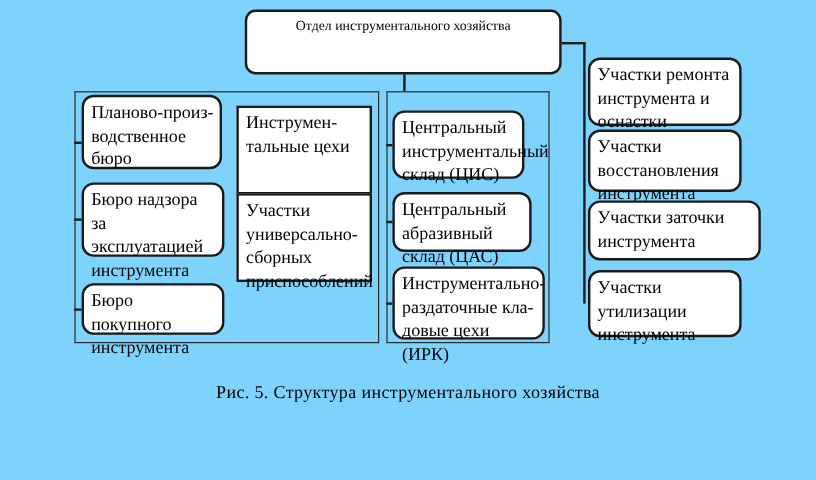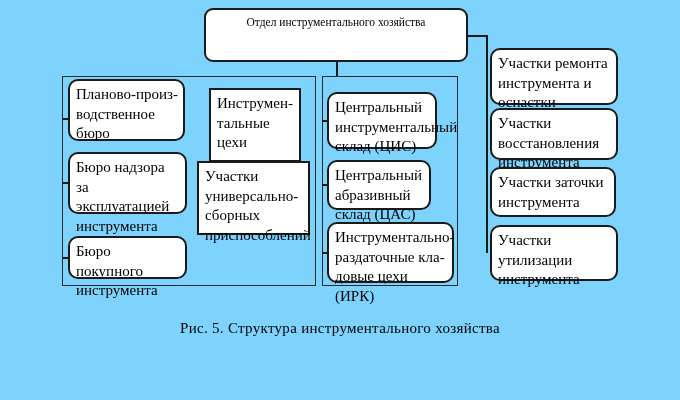--- a/index.html
+++ b/index.html
@@ -73,48 +73,48 @@
     <span>Бюро надзора за эксплуатацией инструмента</span>
   </div>
   <div class="box rounded" style="left:68px; top:236px; width:119px; height:43px;">
     <span>Бюро покупного инструмента</span>
   </div>
 
   <div class="hline" style="left:62px; top:118px; width:6px; height:2px;"></div>
   <div class="hline" style="left:62px; top:182px; width:6px; height:2px;"></div>
   <div class="hline" style="left:62px; top:257px; width:6px; height:2px;"></div>
 
-  <div class="box" style="left:209px; top:88px; width:92px; height:74px;">
+  <div class="box" style="left:197px; top:88px; width:113px; height:74px;">
     <span>Инструмен- тальные цехи</span>
   </div>
   <div class="box" style="left:197px; top:161px; width:113px; height:74px;">
     <span>Участки универсально- сборных приспособлений</span>
   </div>
 
   <div class="box rounded" style="left:327px; top:92px; width:110px; height:57px;">
     <span>Центральный инструментальный склад (ЦИС)</span>
   </div>
-  <div class="box rounded" style="left:327px; top:160px; width:104px; height:50px;">
+  <div class="box rounded" style="left:327px; top:160px; width:116px; height:50px;">
     <span>Центральный абразивный склад (ЦАС)</span>
   </div>
   <div class="box rounded" style="left:327px; top:222px; width:127px; height:61px;">
     <span>Инструментально- раздаточные кла- довые цехи (ИРК)</span>
   </div>
 
   <div class="hline" style="left:322px; top:120px; width:5px; height:2px;"></div>
   <div class="hline" style="left:322px; top:184px; width:5px; height:2px;"></div>
   <div class="hline" style="left:322px; top:252px; width:5px; height:2px;"></div>
 
   <div class="box rounded" style="left:490px; top:48px; width:128px; height:57px;">
     <span>Участки ремонта инструмента и оснастки</span>
   </div>
   <div class="box rounded" style="left:490px; top:108px; width:128px; height:52px;">
     <span>Участки восстановления инструмента</span>
   </div>
-  <div class="box rounded" style="left:490px; top:167px; width:126px; height:50px;">
+  <div class="box rounded" style="left:490px; top:167px; width:144px; height:50px;">
     <span>Участки заточки инструмента</span>
   </div>
   <div class="box rounded" style="left:490px; top:225px; width:128px; height:56px;">
     <span>Участки утилизации инструмента</span>
   </div>
 
   <div class="caption">Рис. 5.  Структура инструментального хозяйства</div>
 
 </div>
 

